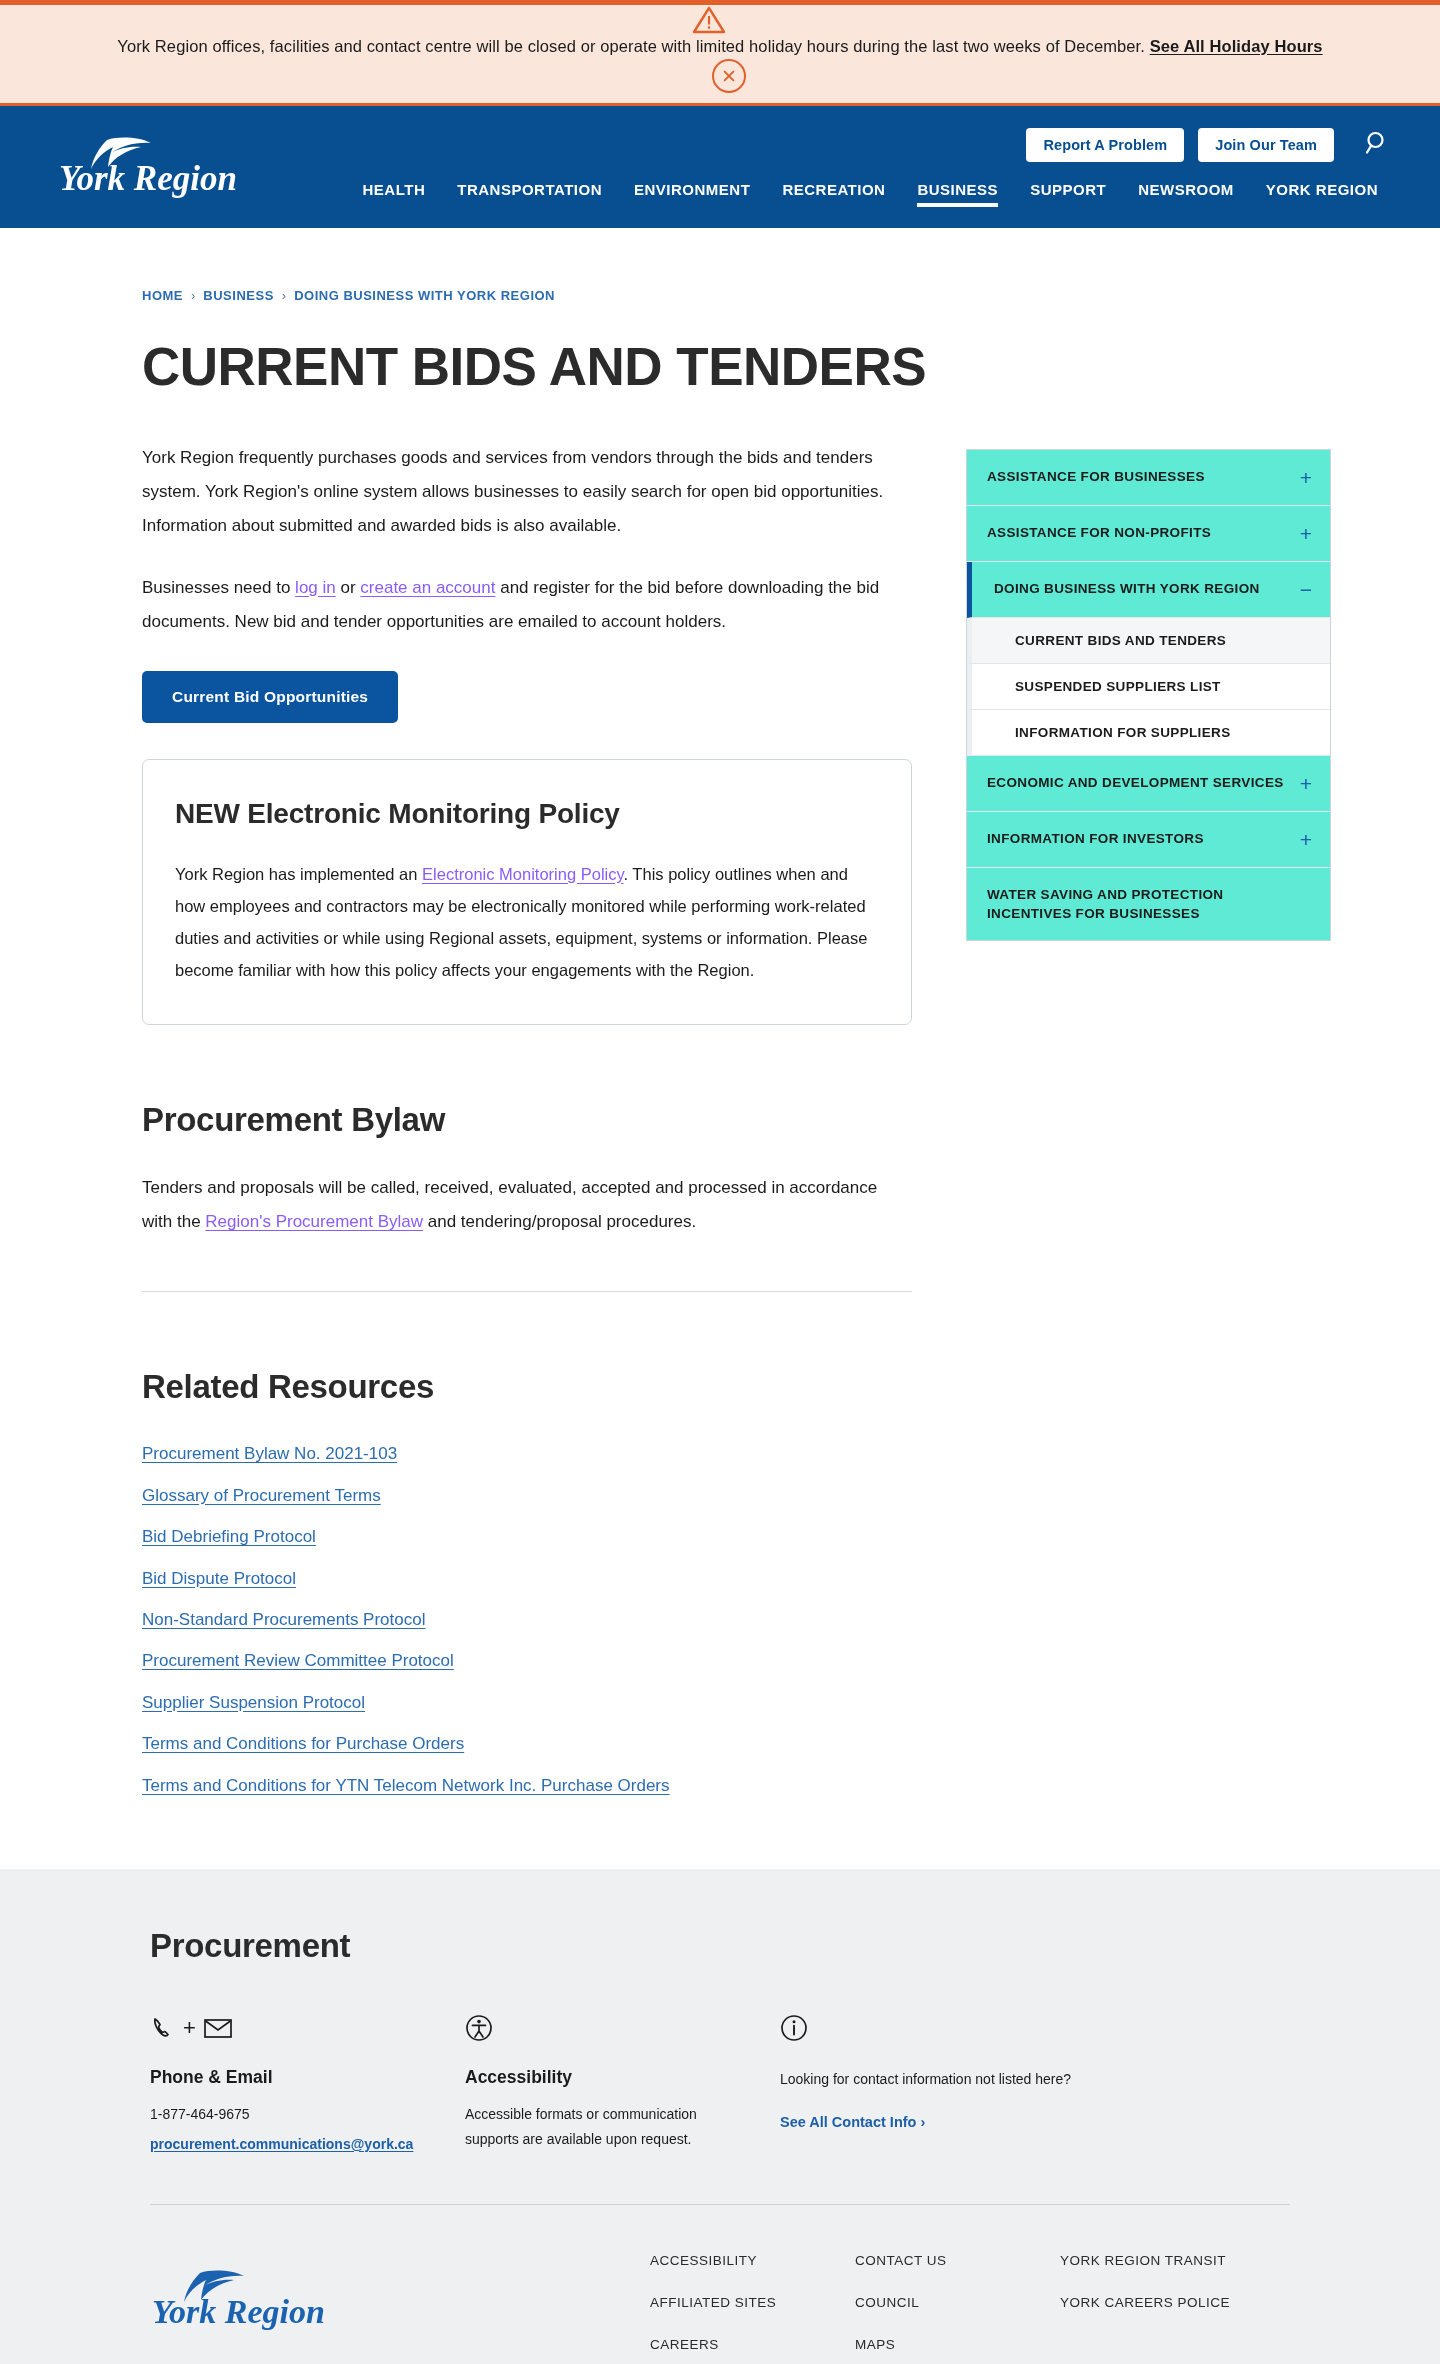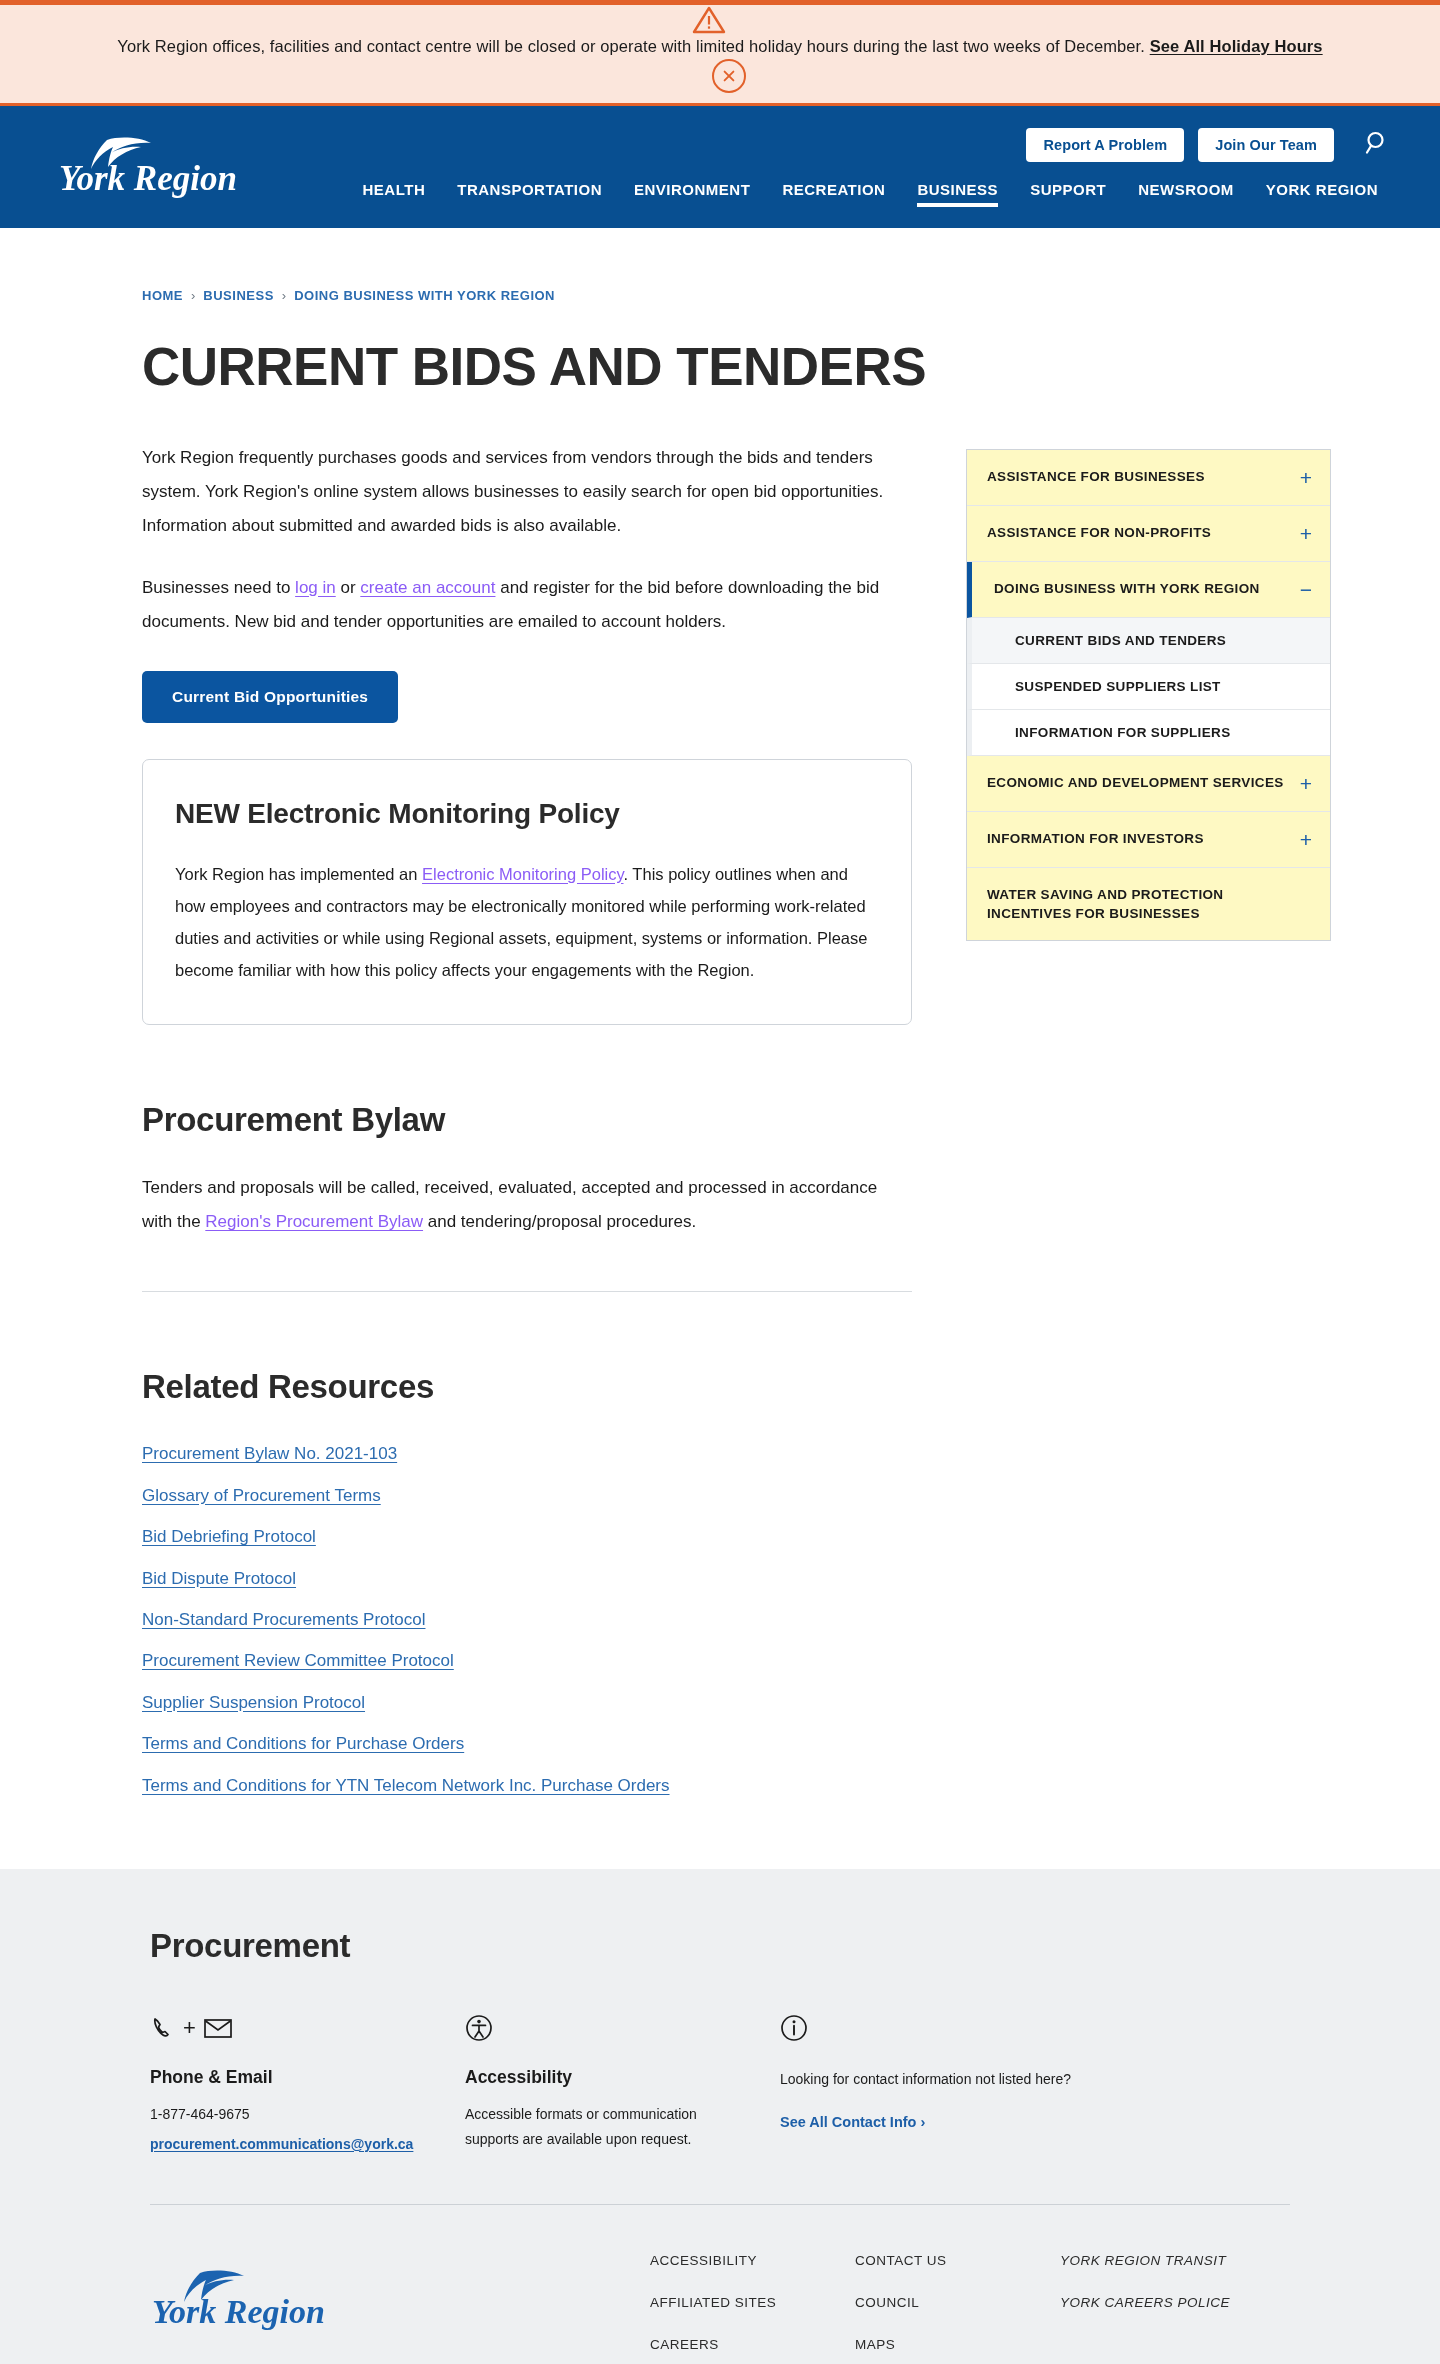--- a/index.html
+++ b/index.html
@@ -220,21 +220,21 @@
     color: #2c6cb0;
     font-size: 17px;
     line-height: 1.85;
     text-decoration: underline;
     text-underline-offset: 3px;
   }
 
   
   .accordion {
     border: 1px solid #cfd4da;
-    background: #fef9c3;
+    background: #5eead4;
     width: 365px;
   }
   .acc-row {
     display: flex;
     align-items: center;
     justify-content: space-between;
     padding: 17px 18px 17px 20px;
     border-bottom: 1px solid #e4e7ea;
     cursor: pointer;
     position: relative;
@@ -324,21 +324,21 @@
     margin: 48px 0 0 0;
   }
   .footer-links-row {
     display: flex;
     padding-top: 48px;
     padding-bottom: 34px;
     align-items: flex-start;
   }
   .footer-logo { width: 330px; flex: 0 0 330px; padding-top: 14px; }
   .flinks-group { width: 205px; flex: 0 0 205px; }
-  .flinks-group.last { width: 230px; flex: 0 0 230px; font-style: italic;}
+  .flinks-group.last { width: 230px; flex: 0 0 230px;}
   .flinks-group a {
     display: block;
     font-size: 13.5px;
     font-weight: 400;
     letter-spacing: .5px;
     color: #2b2b2b;
     text-decoration: none;
     margin-bottom: 27px;
     cursor: pointer;
   }

